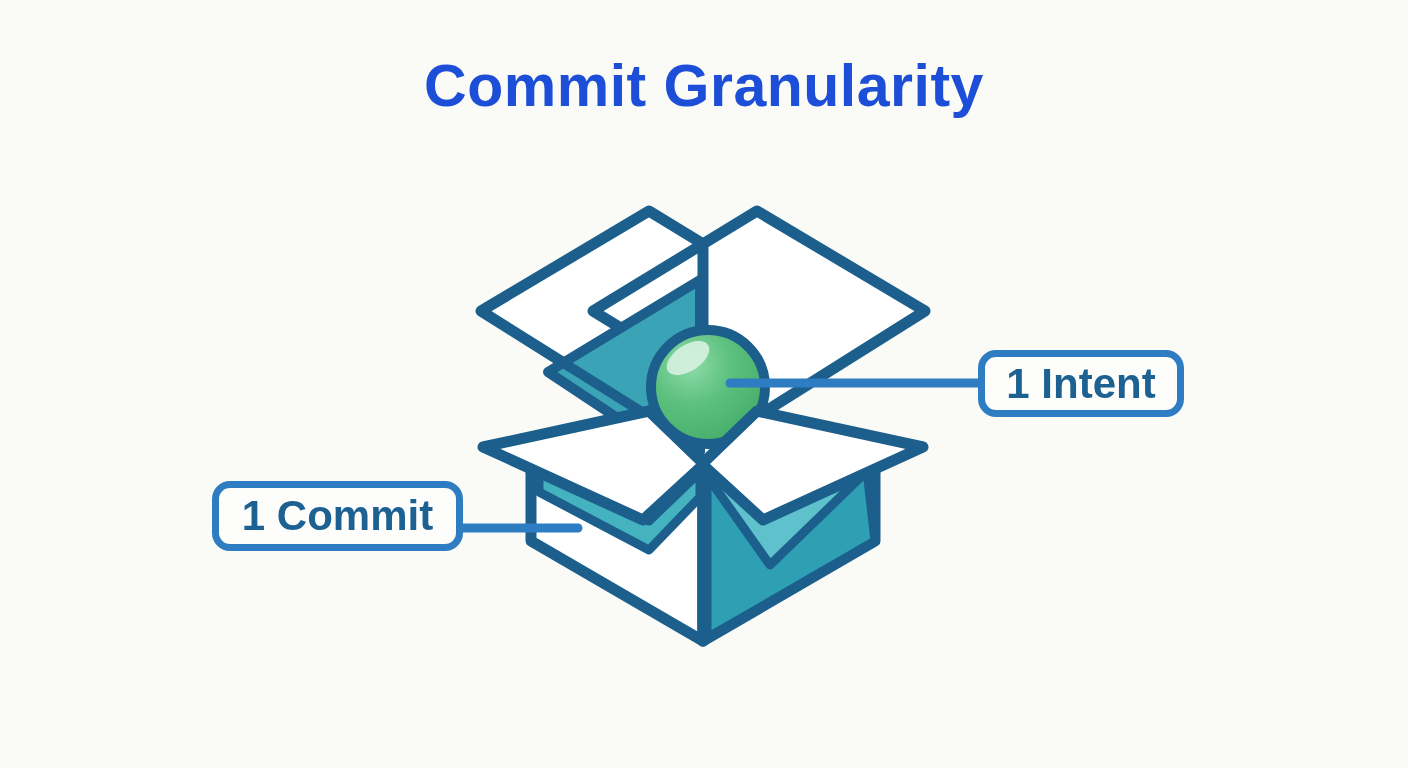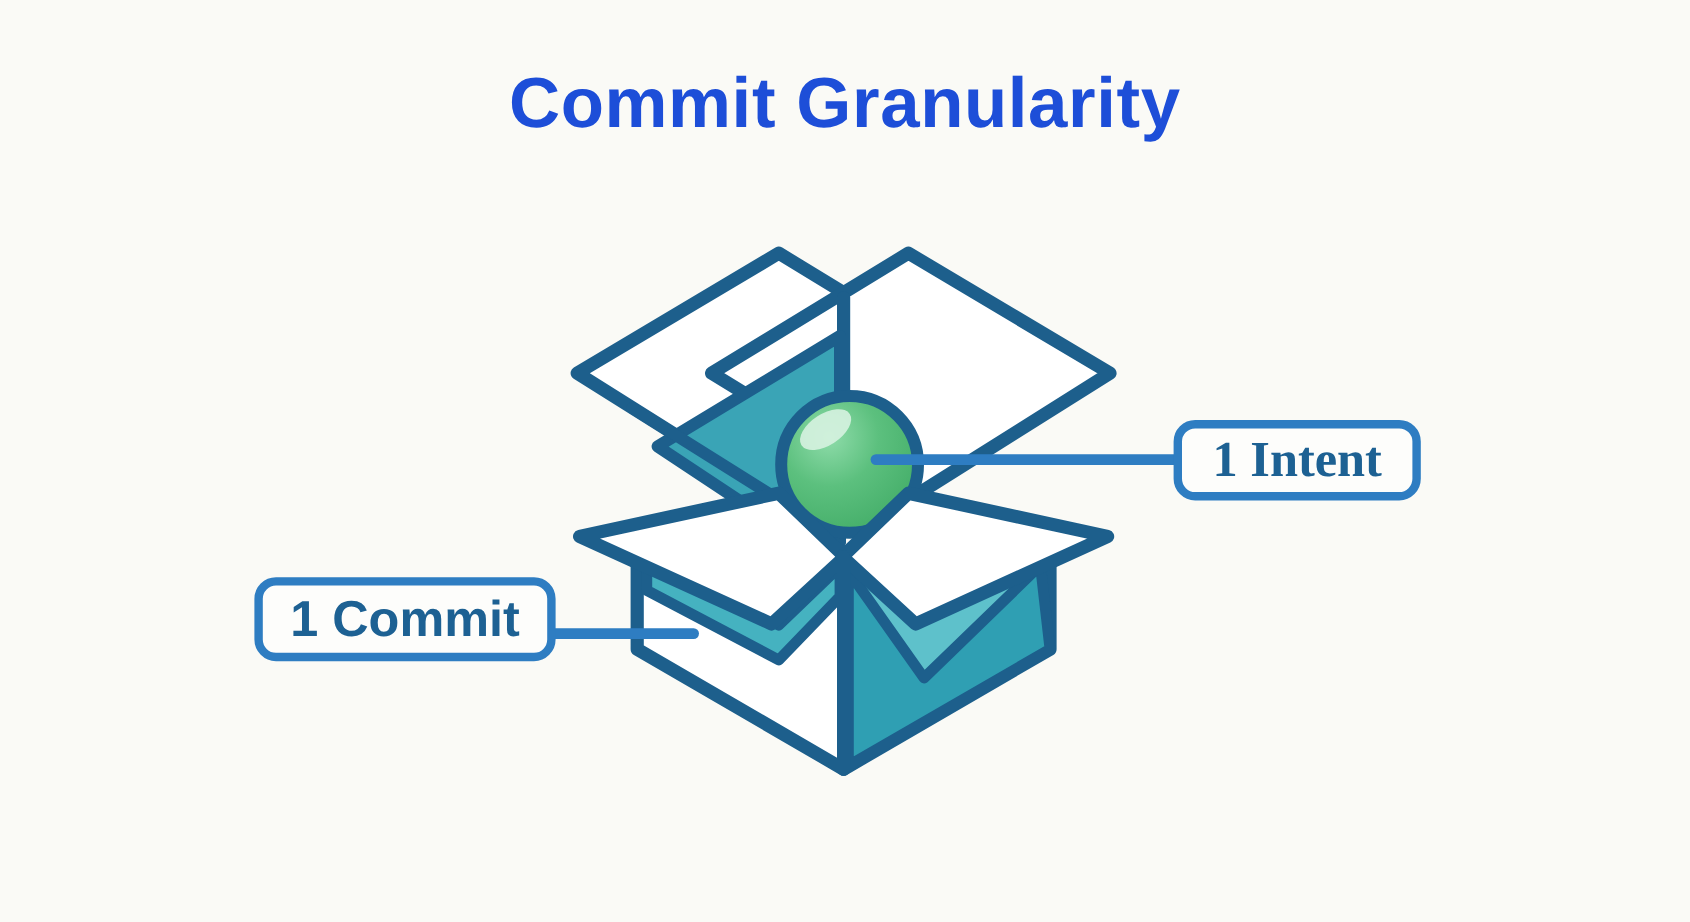--- a/index.html
+++ b/index.html
@@ -45,21 +45,20 @@
     color: #1d6193;
     font-weight: bold;
     font-size: 42px;
     white-space: nowrap;
   }
   .callout-intent {
     left: 978px;
     top: 350px;
     width: 206px;
     height: 67px;
-    font-family: Liberation Serif, serif;
   }
   .callout-commit {
     left: 212px;
     top: 481px;
     width: 251px;
     height: 70px;
   }
 </style>
 </head>
 <body>

